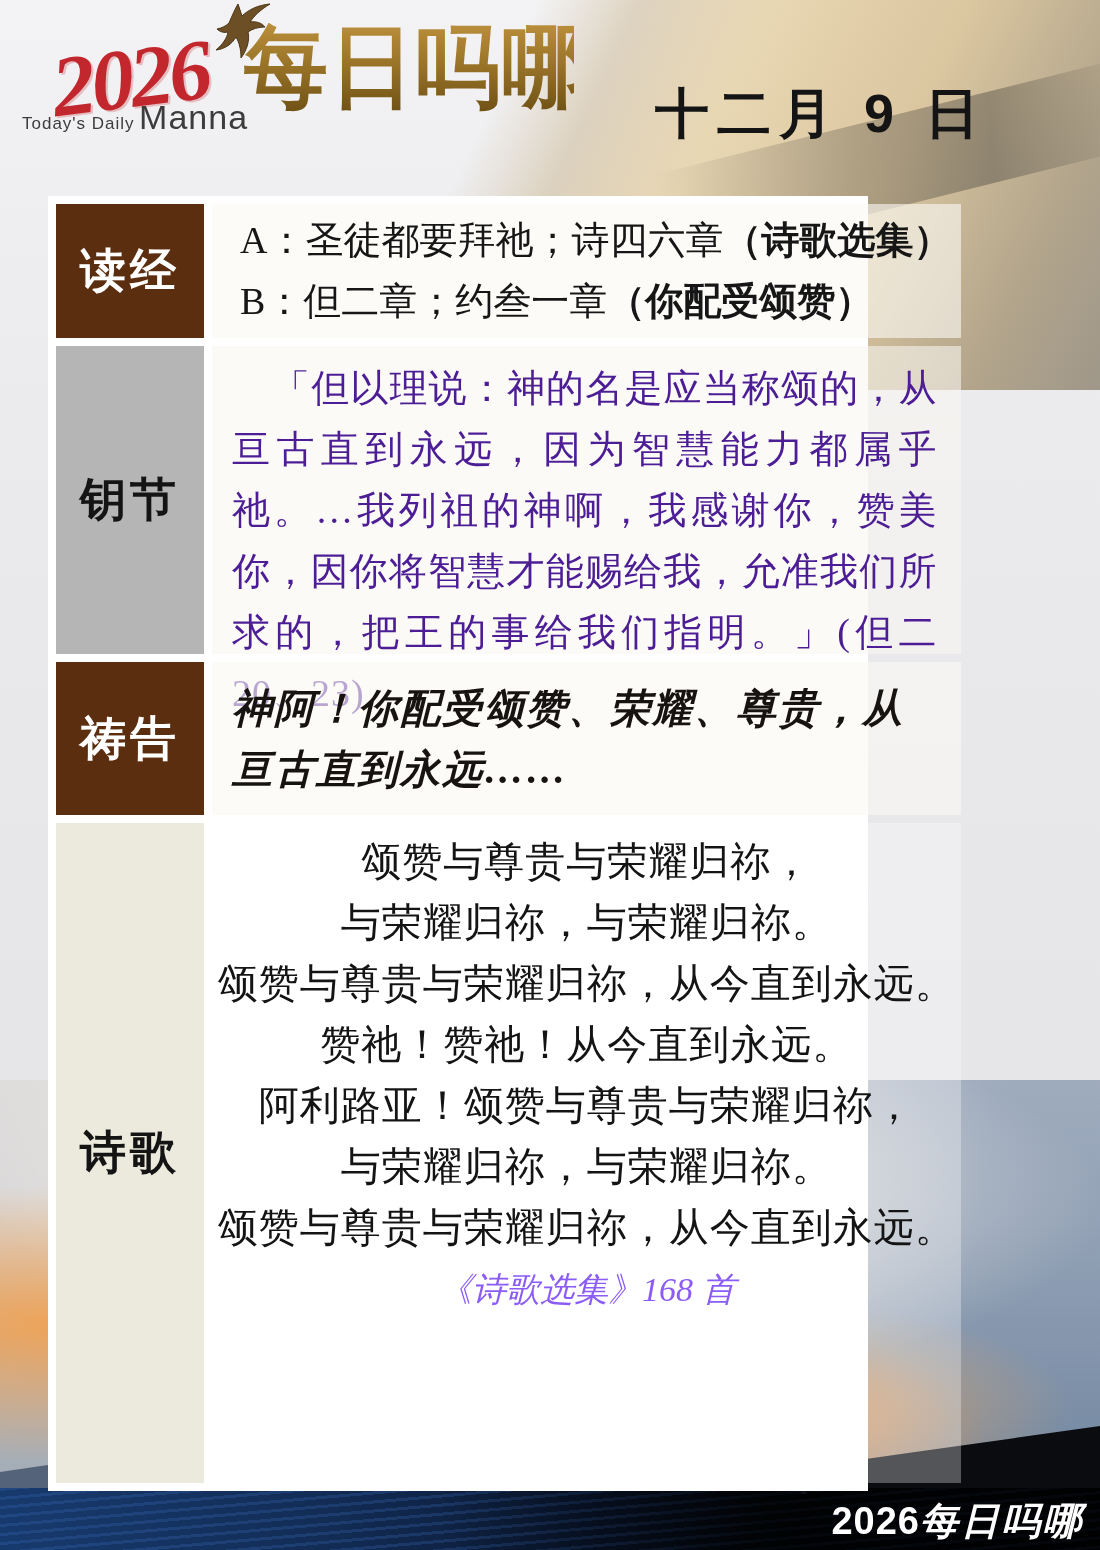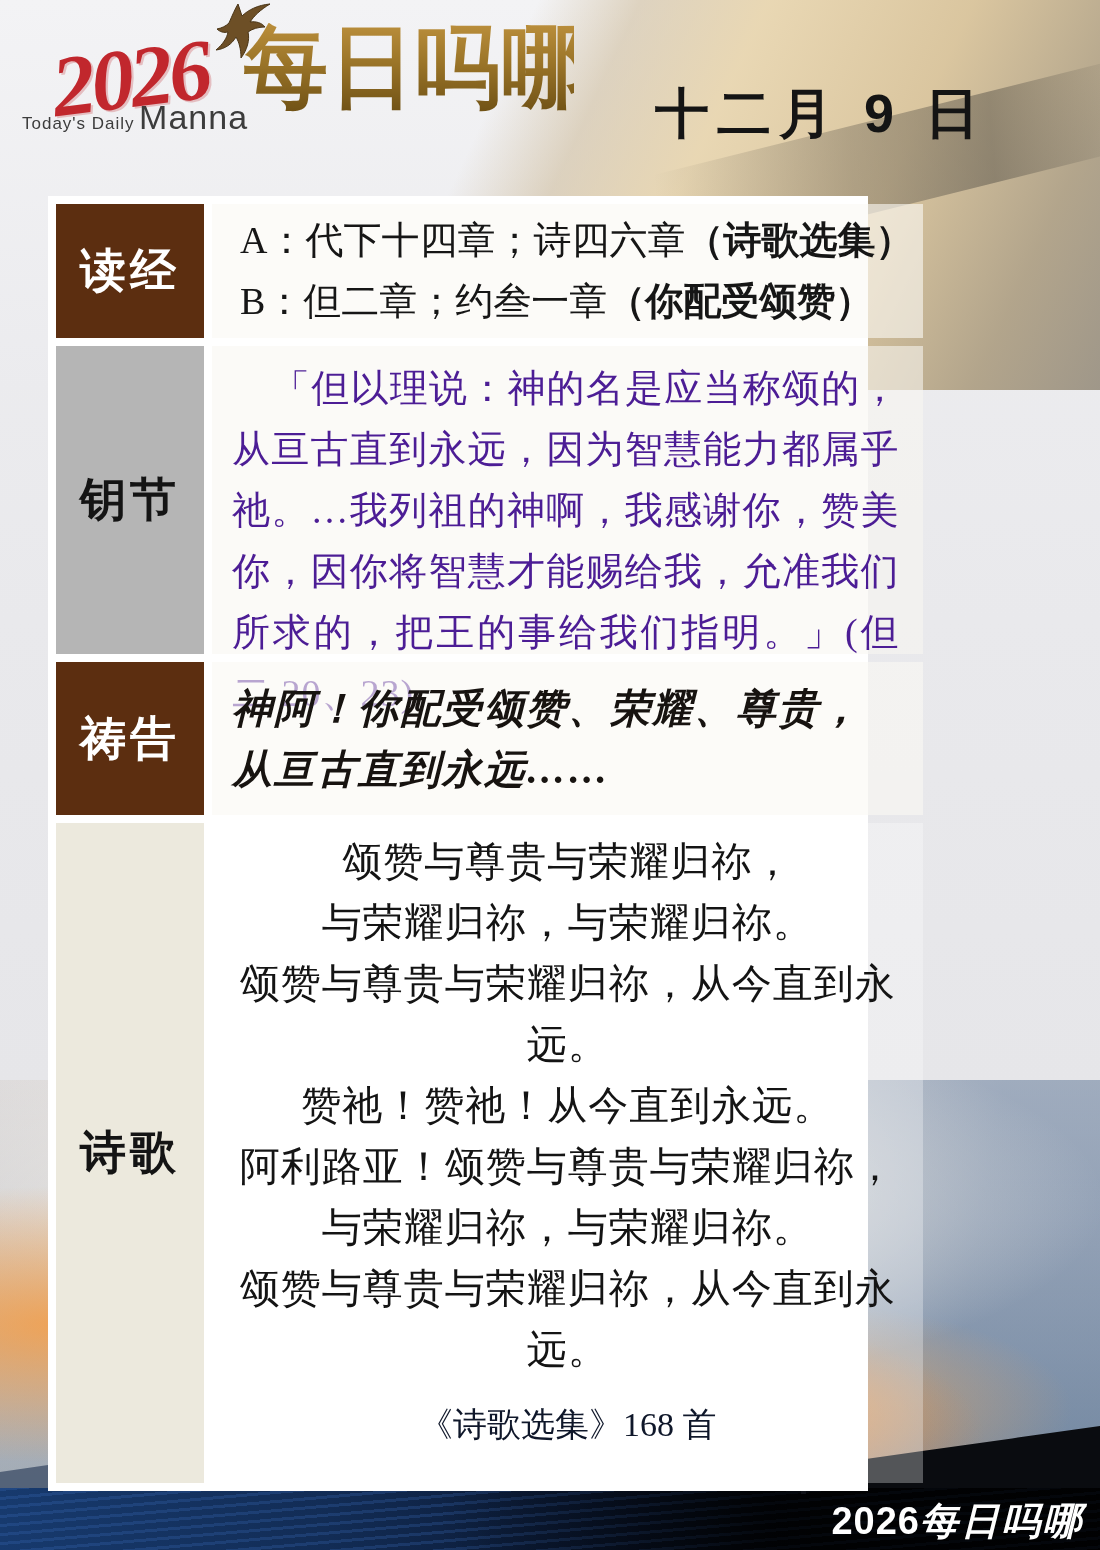--- a/index.html
+++ b/index.html
@@ -103,21 +103,21 @@
   .cell-reading .line{font-size:38px;line-height:61px;color:#161616;white-space:nowrap;}
   .cell-reading .note{font-weight:bold;}
   .cell-key{background:rgba(248,246,242,.58);padding:12px 24px 0 20px;}
   .cell-key p{margin:0;font-size:38px;line-height:61px;color:#4c1d95;
     text-align:justify;text-indent:40px;letter-spacing:1px;}
   .cell-prayer{background:rgba(250,248,244,.62);display:flex;align-items:center;padding:0 24px 0 20px;}
   .cell-prayer p{margin:0;font-size:40px;line-height:61px;color:#171310;
     font-weight:bold;font-style:italic;letter-spacing:2px;}
   .cell-hymn{background:rgba(255,255,255,.30);text-align:center;padding-top:8px;}
   .cell-hymn .hline{font-size:40px;line-height:61px;color:#141414;letter-spacing:1px;}
-  .cell-hymn .citation{font-size:34px;line-height:50px;color:#0f172a;margin-top:20px;}
+  .cell-hymn .citation{font-size:34px;line-height:50px;color:#8b5cf6;margin-top:7px;font-style:italic;}
 
   
   .footer-brand{
     position:absolute;right:16px;top:1496px;color:#ffffff;white-space:nowrap;
   }
   .footer-brand .fy{font-family:"Liberation Sans","DejaVu Sans",sans-serif;font-weight:bold;font-size:38px;letter-spacing:1px;}
   .footer-brand .fb{font-family:"Liberation Serif",serif;font-weight:bold;font-style:italic;font-size:38px;letter-spacing:3px;}
 </style>
 </head>
 <body>
@@ -137,21 +137,21 @@
     <path d="M30 2 L34 14 C40 8 50 3 62 2 C52 8 46 14 42 20 C48 19 54 21 57 25 C50 25 44 27 40 30 C42 38 39 48 33 56 C33 47 31 40 28 35 C24 42 17 47 8 48 C15 42 19 36 20 30 C16 31 12 30 9 27 C14 26 18 24 21 21 C24 14 27 7 30 2 Z" fill="#6d4f26" stroke="#4a3517" stroke-width="1"></path>
   </svg>
 </div>
 <div class="site-title">每日吗哪</div>
 <div class="page-date">十二月 9 日</div>
 
 <div class="frame">
 
   <div class="lab lab-brown">读经</div>
   <div class="cell cell-reading">
-    <div class="line"><span>A：代下十四章；诗四六章</span><span class="note">（诗歌选集）</span></div>
+    <div class="line"><span>A：圣徒都要拜祂；诗四六章</span><span class="note">（诗歌选集）</span></div>
     <div class="line"><span>B：但二章；约叁一章</span><span class="note">（你配受颂赞）</span></div>
   </div>
 
   <div class="lab lab-gray">钥节</div>
   <div class="cell cell-key">
     <p>「但以理说：神的名是应当称颂的，从亘古直到永远，因为智慧能力都属乎祂。…我列祖的神啊，我感谢你，赞美你，因你将智慧才能赐给我，允准我们所求的，把王的事给我们指明。」(但二 20、23)</p>
   </div>
 
   <div class="lab lab-brown">祷告</div>
   <div class="cell cell-prayer">

